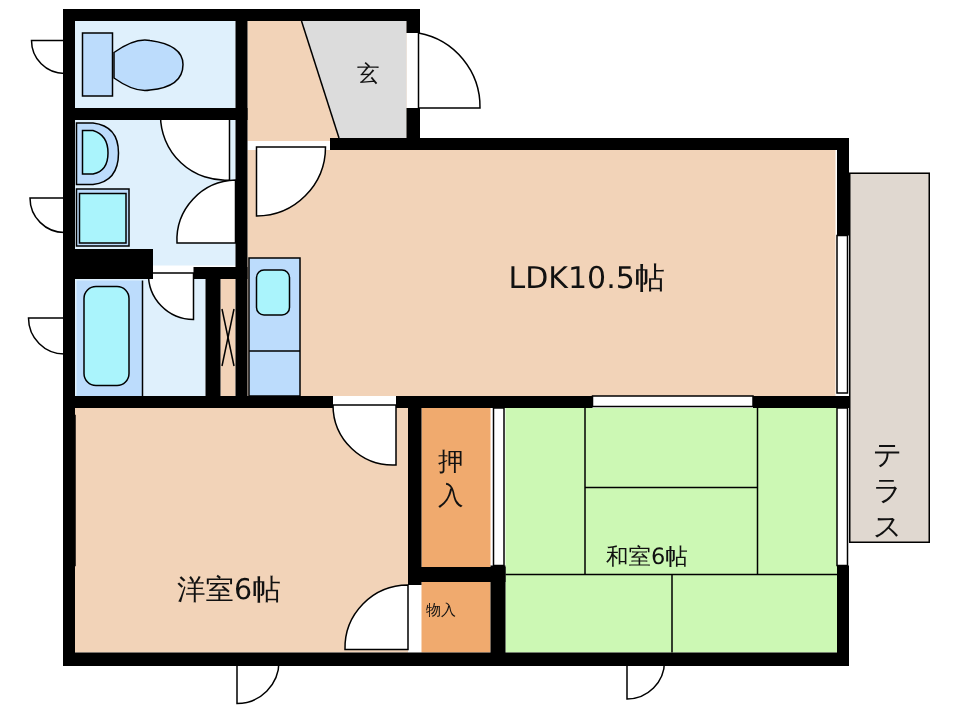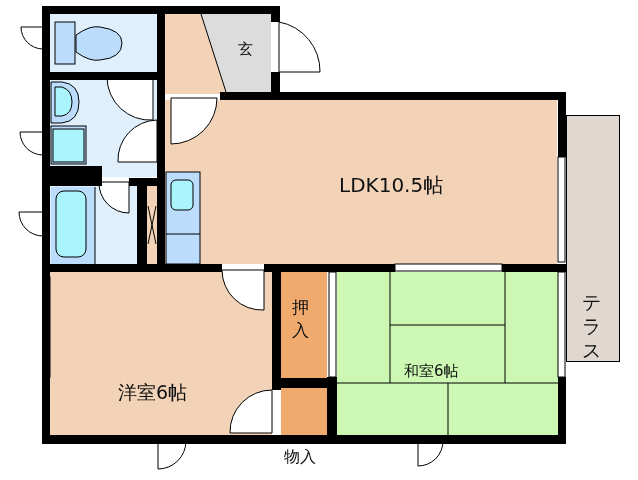--- a/index.html
+++ b/index.html
@@ -111,16 +111,16 @@
 <div class="wall" style="left:272px;top:378px;width:65px;height:10px;"></div>
 <div class="wall" style="left:327px;top:377px;width:10px;height:66px;"></div>
 <div class="wall" style="left:42px;top:250px;width:8px;height:22px;"></div>
 
 <div class="lbl" style="left:238px;top:40px;font-size:15px;">玄</div>
 <div class="lbl" style="left:339px;top:172px;font-size:20px;">LDK10.5帖</div>
 <div class="lbl" style="left:118px;top:342px;font-size:19px;margin-top:38px;">洋室6帖</div>
 <div class="lbl" style="left:404px;top:362px;font-size:15px;">和室6帖</div>
 <div class="lbl" style="left:292px;top:296px;font-size:17px;">押</div>
 <div class="lbl" style="left:292px;top:319px;font-size:17px;">入</div>
-<div class="lbl" style="left:284px;top:400px;font-size:16px;margin-top:47px;">物入</div>
+<div class="lbl" style="left:284px;top:400px;font-size:10px;">物入</div>
 <div class="lbl" style="left:582px;top:290px;font-size:19px;">テ</div>
 <div class="lbl" style="left:582px;top:314px;font-size:19px;">ラ</div>
 <div class="lbl" style="left:582px;top:338px;font-size:19px;">ス</div>
 
 </body></html>

